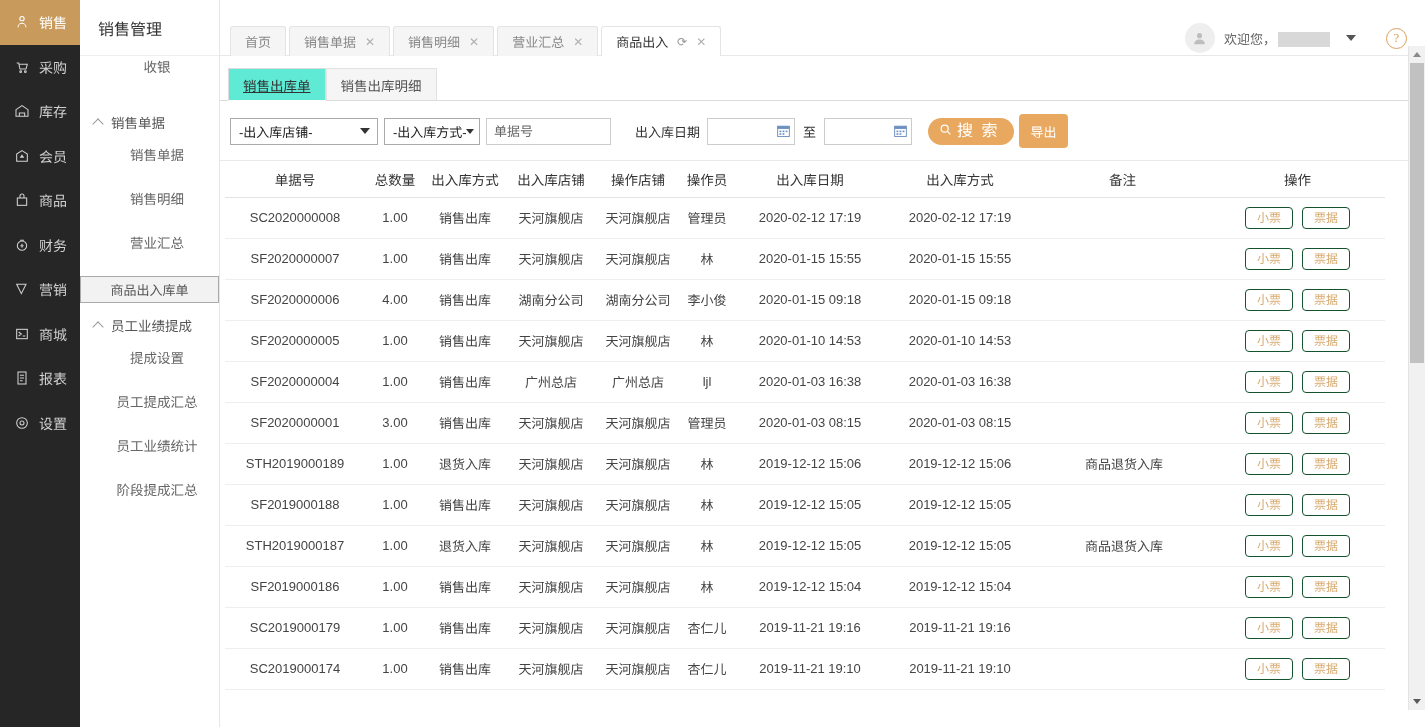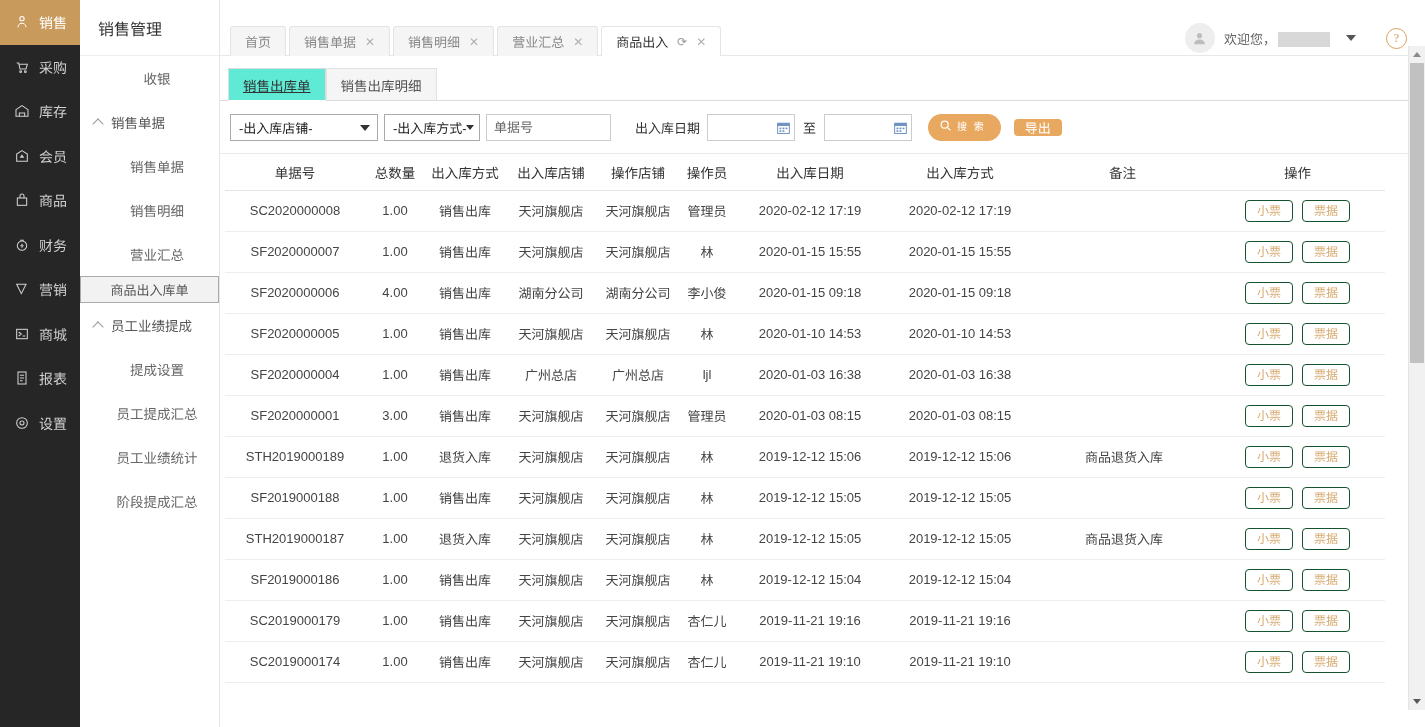--- a/index.html
+++ b/index.html
@@ -91,21 +91,20 @@
     padding-left: 18px;
     font-size: 16px;
     color: #333;
     border-bottom: 1px solid #eee;
     font-weight: normal;
     white-space: nowrap;
   }
   .sm-leaf {
     height: 44px;
     display: flex;
-    align-items: center;
     justify-content: center;
     font-size: 13.5px;
     color: #666;
     cursor: pointer;
     white-space: nowrap;
     padding-left: 15px;
   }
   .sm-leaf.sel {
     background: #f2f2f2;
     color: #555;
@@ -371,40 +370,40 @@
     font-size: 13px;
     color: #333;
     margin: 0 8px;
   }
   .btn-search {
     height: 27px;
     background: #e8a860;
     border: none;
     border-radius: 14px;
     color: #fff;
-    font-size: 10px;
+    font-size: 16px;
     padding: 0 15px 4px 11px;
     margin-left: 16px;
     display: flex;
     align-items: center;
     cursor: pointer;
     letter-spacing: 2px;
     white-space: nowrap;
     text-align: center;
   }
   .btn-search svg { width: 13px; height: 13px; margin-right: 5px; }
   .btn-export {
-    height: 17px;
+    height: 34px;
     background: #e8a860;
     border: none;
     border-radius: 4px;
     color: #fff;
     font-size: 13px;
     padding: 0 11px;
-    margin-left: 13px;
+    margin-left: 5px;
     display: flex;
     align-items: center;
     cursor: pointer;
     white-space: nowrap;
   }
 
   
   .tablewrap {
     flex: 1 1 auto;
     overflow: hidden;

